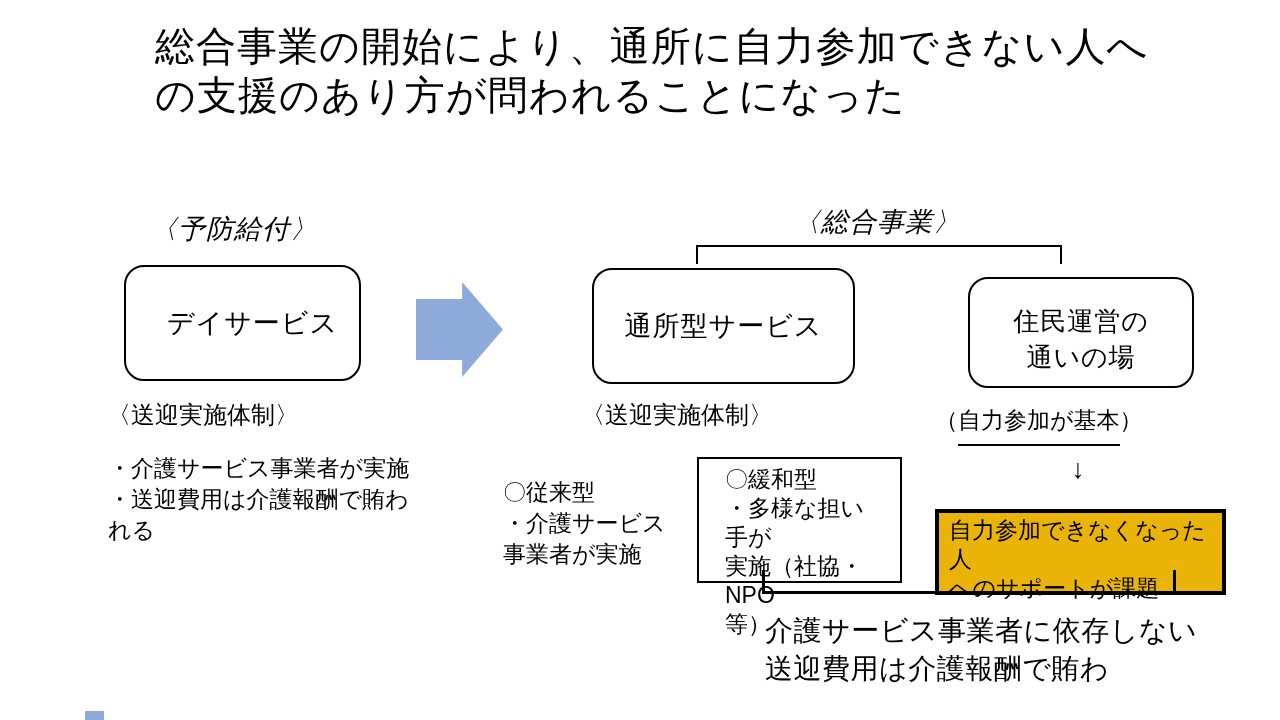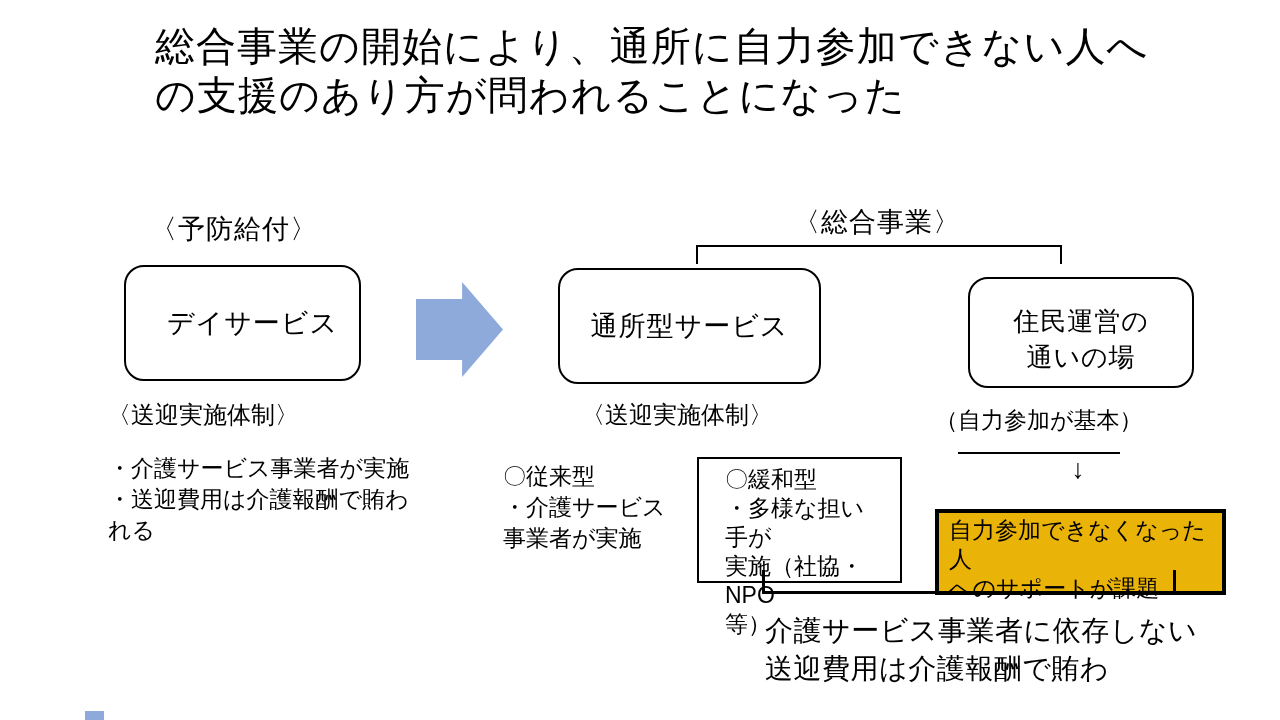--- a/index.html
+++ b/index.html
@@ -8,31 +8,31 @@
     font-family:"Liberation Sans",sans-serif;color:#000;overflow:hidden;
   }
   .pre{white-space:pre-line;margin-top:12px;}
   .abs{position:absolute;}
 
   .title{
     left:155px;top:10px;width:1080px;
     font-size:40px;line-height:49px;font-weight:500;letter-spacing:1px;
   }
 
-  .section-heading{font-size:27px;font-weight:500;letter-spacing:1px;}
+  .section-heading{font-size:27px;font-weight:500;letter-spacing:1px;font-style:italic;}
   .sub-heading{font-size:24px;font-weight:500;}
   .body-text{font-size:23px;line-height:31px;font-weight:500;}
 
   .rounded-box{
     border:2px solid #000;border-radius:20px;background:#fff;
     display:flex;align-items:center;justify-content:center;text-align:center;
     font-size:27px;font-weight:500;letter-spacing:1px;
   }
   .box-day{left:124px;top:265px;width:213px;height:112px;padding-left:20px;}
-  .box-tsusho{left:558px;top:268px;width:259px;height:112px;}
+  .box-tsusho{left:592px;top:268px;width:259px;height:112px;}
   .box-jumin{left:968px;top:265px;width:222px;height:107px;font-size:26px;line-height:36px;}
 
   .bracket-top{
     left:696px;top:245px;width:362px;height:17px;
     border-top:2.5px solid #000;border-left:2.5px solid #000;border-right:2.5px solid #000;
   }
   .bracket-bottom{
     left:762px;top:570px;width:408px;height:21px;
     border-bottom:3px solid #000;border-left:3px solid #000;border-right:3px solid #000;
   }
@@ -42,29 +42,29 @@
     background:#8EAADB;
     clip-path:polygon(0 18%,53% 18%,53% 0,100% 50%,53% 100%,53% 82%,0 82%);
   }
 
   .heading-yobo{left:150px;top:211px;}
   .heading-sogo{left:696px;top:204px;width:362px;text-align:center;}
   .subheading-left{left:107px;top:399px;}
   .subheading-mid{left:581px;top:399px;}
 
   .notes-left{left:108px;top:441px;width:340px;}
-  .juurai{left:503px;top:449px;width:210px;}
+  .juurai{left:503px;top:465px;width:210px;}
 
   .box-kanwa{
     left:697px;top:445px;width:205px;height:126px;
     border:2px solid #000;background:#fff;box-sizing:border-box;
     padding:6px 26px;font-size:23px;line-height:29px;font-weight:500;
   }
   .kayoinoba-notes{left:935px;top:406px;width:300px;font-size:23px;line-height:29px;font-weight:500;}
-  .underline-seg{border-bottom:2px solid #000;padding-bottom:19px;}
+  .underline-seg{border-bottom:2px solid #000;padding-bottom:11px;}
   .down-arrow{left:1058px;top:454px;width:40px;text-align:center;font-size:27px;}
 
   .box-issue{
     left:935px;top:497px;width:291px;height:86px;
     border:4px solid #000;background:#eab308;box-sizing:border-box;
     padding:3px 10px;font-size:23px;line-height:29px;font-weight:500;
   }
 
   .conclusion{
     left:765px;top:600px;width:480px;

